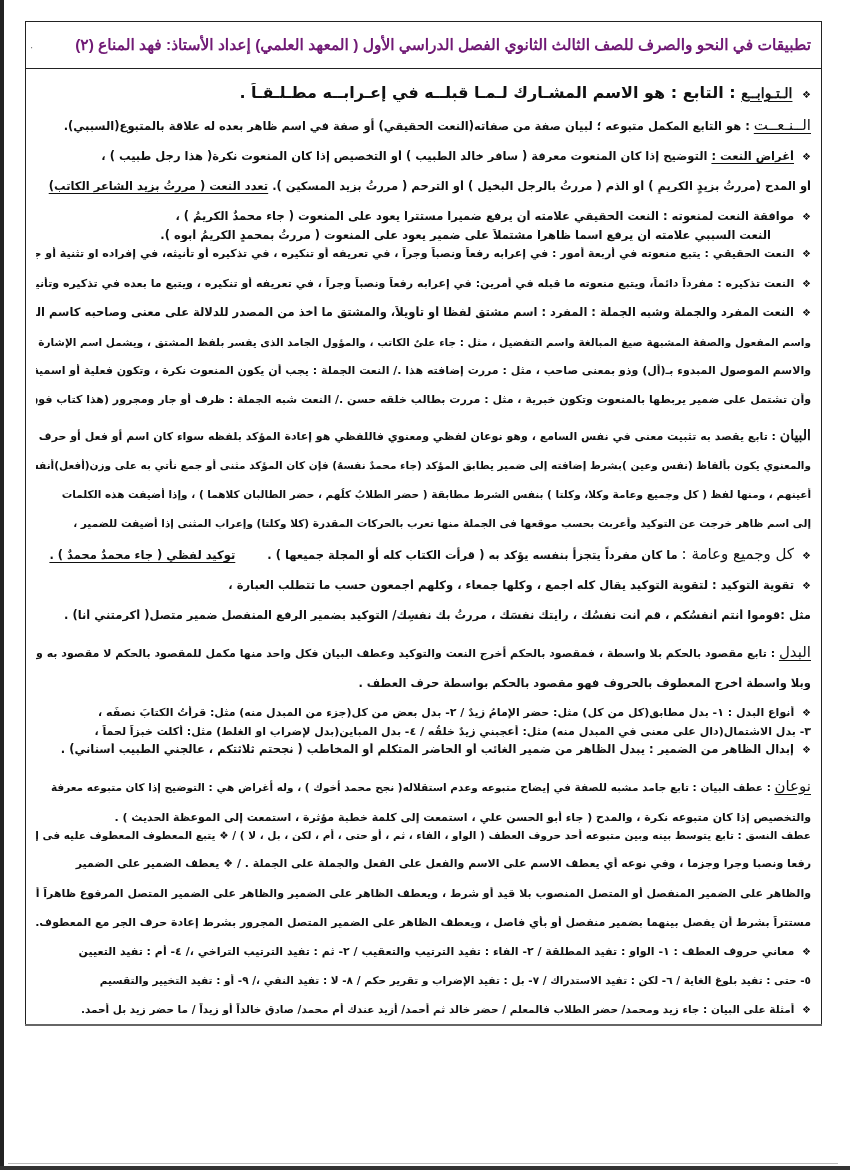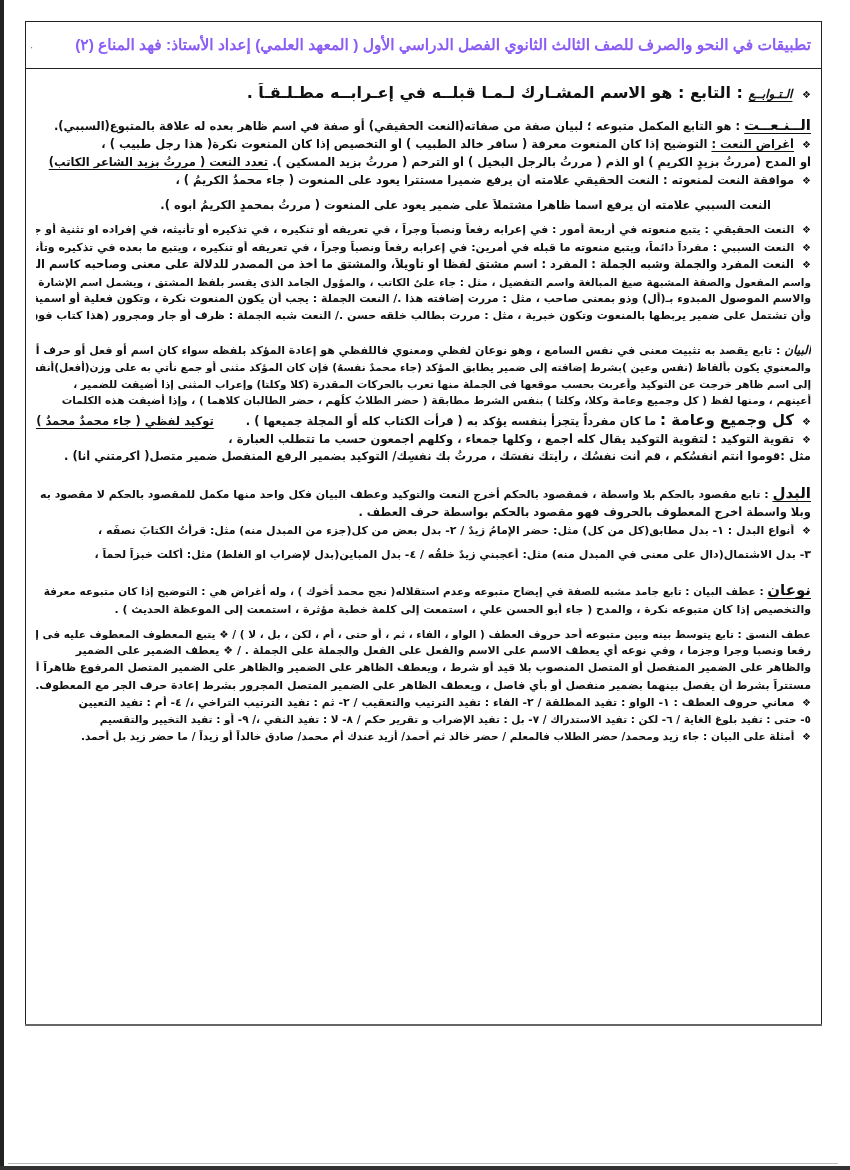--- a/index.html
+++ b/index.html
@@ -13,30 +13,30 @@
   .dot-mark { position: absolute; left: 30px; top: 42px; font-size: 10px; color: #777; }
 
   .frame {
     position: absolute; left: 25px; top: 21px; width: 472px; height: 327px;
     border: 1.3px solid #222; box-sizing: border-box;
     left: 25px; width: 797px; height: 1004px; top: 21px;
   }
   .header {
     height: 47px; border-bottom: 1.5px solid #222; box-sizing: border-box;
     display: flex; align-items: center; padding: 0 10px;
-    font-family: "Liberation Sans", sans-serif; font-weight: bold; font-size: 15.5px; color: #8b5cf6;
+    font-family: "Liberation Sans", sans-serif; font-weight: bold; font-size: 15.5px; color: #701a75;
   }
   .content { padding: 6px 10px 0 10px; font-size: 11.5px; font-weight: bold; }
   .line { white-space: nowrap; overflow: hidden; line-height: 1.2; }
   .l-main { font-size: 16px; margin: 8px 0 14px 0; }
   .u { text-decoration: underline; text-underline-offset: 3px; }
-  .sec { font-size: 15px; font-weight: bold; }
-  .sec-big { font-size: 12px; font-family: "DejaVu Serif", serif; font-style: italic; }
-  .gap1 { margin-top: 11px; }
-  .gap2 { margin-top: 4px; }
+  .sec { font-size: 15px; font-weight: normal; }
+  .sec-big { font-size: 14px; font-family: "DejaVu Serif", serif; }
+  .gap1 { margin-top: 5px; }
+  .gap2 { margin-top: 16px; }
   .gap3 { margin-top: 20px; }
   .indent { padding-right: 40px; }
   .sm { font-size: 11px; }
   .xs { font-size: 10.5px; }
   .bullet { font-size: 10px; margin-left: 4px; }
   .bottom-shadow { position: absolute; left: 25px; top: 1024px; width: 797px; height: 2px; background: #666; }
 </style>
 </head>
 <body>
 
@@ -77,21 +77,21 @@
     <div class="line gap1 indent">
       <span>النعت السببي علامته أن يرفع اسماً ظاهراً مشتملاً على ضمير يعود على المنعوت ( مررتُ بمحمدٍ الكريمُ أبوه ).</span>
     </div>
     <div class="line gap1 sm">
       <span class="bullet">❖</span>
       <span>النعت الحقيقي :</span>
       <span>يتبع منعوته في أربعة أمور : في إعرابه رفعاً ونصباً وجراً ، في تعريفه أو تنكيره ، في تذكيره أو تأنيثه، في إفراده او تثنية أو جمعه</span>
     </div>
     <div class="line gap2 sm">
       <span class="bullet">❖</span>
-      <span>النعت السببي :</span>
+      <span>النعت تذكيره :</span>
       <span>مفرداً دائماً، ويتبع منعوته ما قبله في أمرين: في إعرابه رفعاً ونصباً وجراً ، في تعريفه أو تنكيره ، ويتبع ما بعده في تذكيره وتأنيثه ،</span>
     </div>
     <div class="line gap2">
       <span class="bullet">❖</span>
       <span>النعت المفرد والجملة وشبه الجملة :</span>
       <span>المفرد : اسم مشتق لفظاً أو تأويلاً، والمشتق ما أخذ من المصدر للدلالة على معنى وصاحبه كاسم الفاعل ،</span>
     </div>
     <div class="line gap2 xs">
       <span>واسم المفعول والصفة المشبهة صيغ المبالغة واسم التفضيل ، مثل : جاء عليٌ الكاتب ، والمؤول الجامد الذي يفسر بلفظ المشتق ، ويشمل اسم الإشارة والمنسوب،</span>
     </div>
@@ -107,24 +107,24 @@
     </div>
 
     <div class="line gap3 sm">
       <span class="u sec-big">البيان</span>
       <span>: تابع يقصد به تثبيت معنى في نفس السامع ، وهو نوعان لفظي ومعنوي فاللفظي هو إعادة المؤكد بلفظه سواء كان اسم أو فعل أو حرف أو جملة .</span>
     </div>
     <div class="line gap2 xs">
       <span>والمعنوي يكون بألفاظ (نفس وعين )بشرط إضافته إلى ضمير يطابق المؤكد (جاء محمدٌ نفسهُ) فإن كان المؤكد مثنى أو جمع نأتي به على وزن(أفعل)أنفسهما</span>
     </div>
     <div class="line gap2 xs">
-      <span>إلى اسم ظاهر خرجت عن التوكيد وأعربت بحسب موقعها في الجملة منها تعرب بالحركات المقدرة (كلا وكلتا) وإعراب المثنى إذا أضيفت للضمير ،</span>
+      <span>أعينهم ، ومنها لفظ ( كل وجميع وعامة وكلا، وكلتا ) بنفس الشرط مطابقة ( حضر الطلابُ كلُهم ، حضر الطالبان كلاهما ) ، وإذا أضيفت هذه الكلمات</span>
     </div>
     <div class="line gap2 xs">
-      <span>أعينهم ، ومنها لفظ ( كل وجميع وعامة وكلا، وكلتا ) بنفس الشرط مطابقة ( حضر الطلابُ كلُهم ، حضر الطالبان كلاهما ) ، وإذا أضيفت هذه الكلمات</span>
+      <span>إلى اسم ظاهر خرجت عن التوكيد وأعربت بحسب موقعها في الجملة منها تعرب بالحركات المقدرة (كلا وكلتا) وإعراب المثنى إذا أضيفت للضمير ،</span>
     </div>
     <div class="line gap2">
       <span class="bullet">❖</span>
       <span class="sec">كل وجميع وعامة :</span>
       <span>ما كان مفرداً يتجزأ بنفسه يؤكد به ( قرأت الكتاب كله أو المجلة جميعها ) .</span>
       &nbsp;&nbsp;&nbsp;&nbsp;&nbsp;&nbsp;
       <span class="u">توكيد لفظي ( جاء محمدٌ محمدٌ ) .</span>
     </div>
     <div class="line gap2">
       <span class="bullet">❖</span>
@@ -142,20 +142,25 @@
     <div class="line gap2">
       <span>وبلا واسطة أخرج المعطوف بالحروف فهو مقصود بالحكم بواسطة حرف العطف .</span>
     </div>
     <div class="line gap2 sm">
       <span class="bullet">❖</span>
       <span>أنواع البدل :</span>
       <span>١- بدل مطابق(كل من كل) مثل: حضر الإمامُ زيدٌ / ٢- بدل بعض من كل(جزء من المبدل منه) مثل: قرأتُ الكتابَ نصفَه ،</span>
     </div>
     <div class="line gap1 sm">
       <span>٣- بدل الاشتمال(دال على معنى في المبدل منه) مثل: أعجبني زيدٌ خلقُه / ٤- بدل المباين(بدل لإضراب او الغلط) مثل: أكلت خبزاً لحماً ،</span>
+    </div>
+    <div class="line gap1">
+      <span class="bullet">❖</span>
+      <span>إبدال الظاهر من الضمير :</span>
+      <span>يبدل الظاهر من ضمير الغائب أو الحاضر المتكلم أو المخاطب ( نجحتم ثلاثتكم ، عالجني الطبيب أسناني) .</span>
     </div>
 
     <div class="line gap3 xs">
       <span class="u sec">نوعان</span>
       <span>: عطف البيان : تابع جامد مشبه للصفة في إيضاح متبوعه وعدم استقلاله( نجح محمد أخوك ) ، وله أغراض هي : التوضيح إذا كان متبوعه معرفة</span>
     </div>
     <div class="line gap2 sm">
       <span>والتخصيص إذا كان متبوعه نكرة ، والمدح ( جاء أبو الحسن علي ، استمعت إلى كلمة خطبة مؤثرة ، استمعت إلى الموعظة الحديث ) .</span>
     </div>
     <div class="line gap1 xs">

